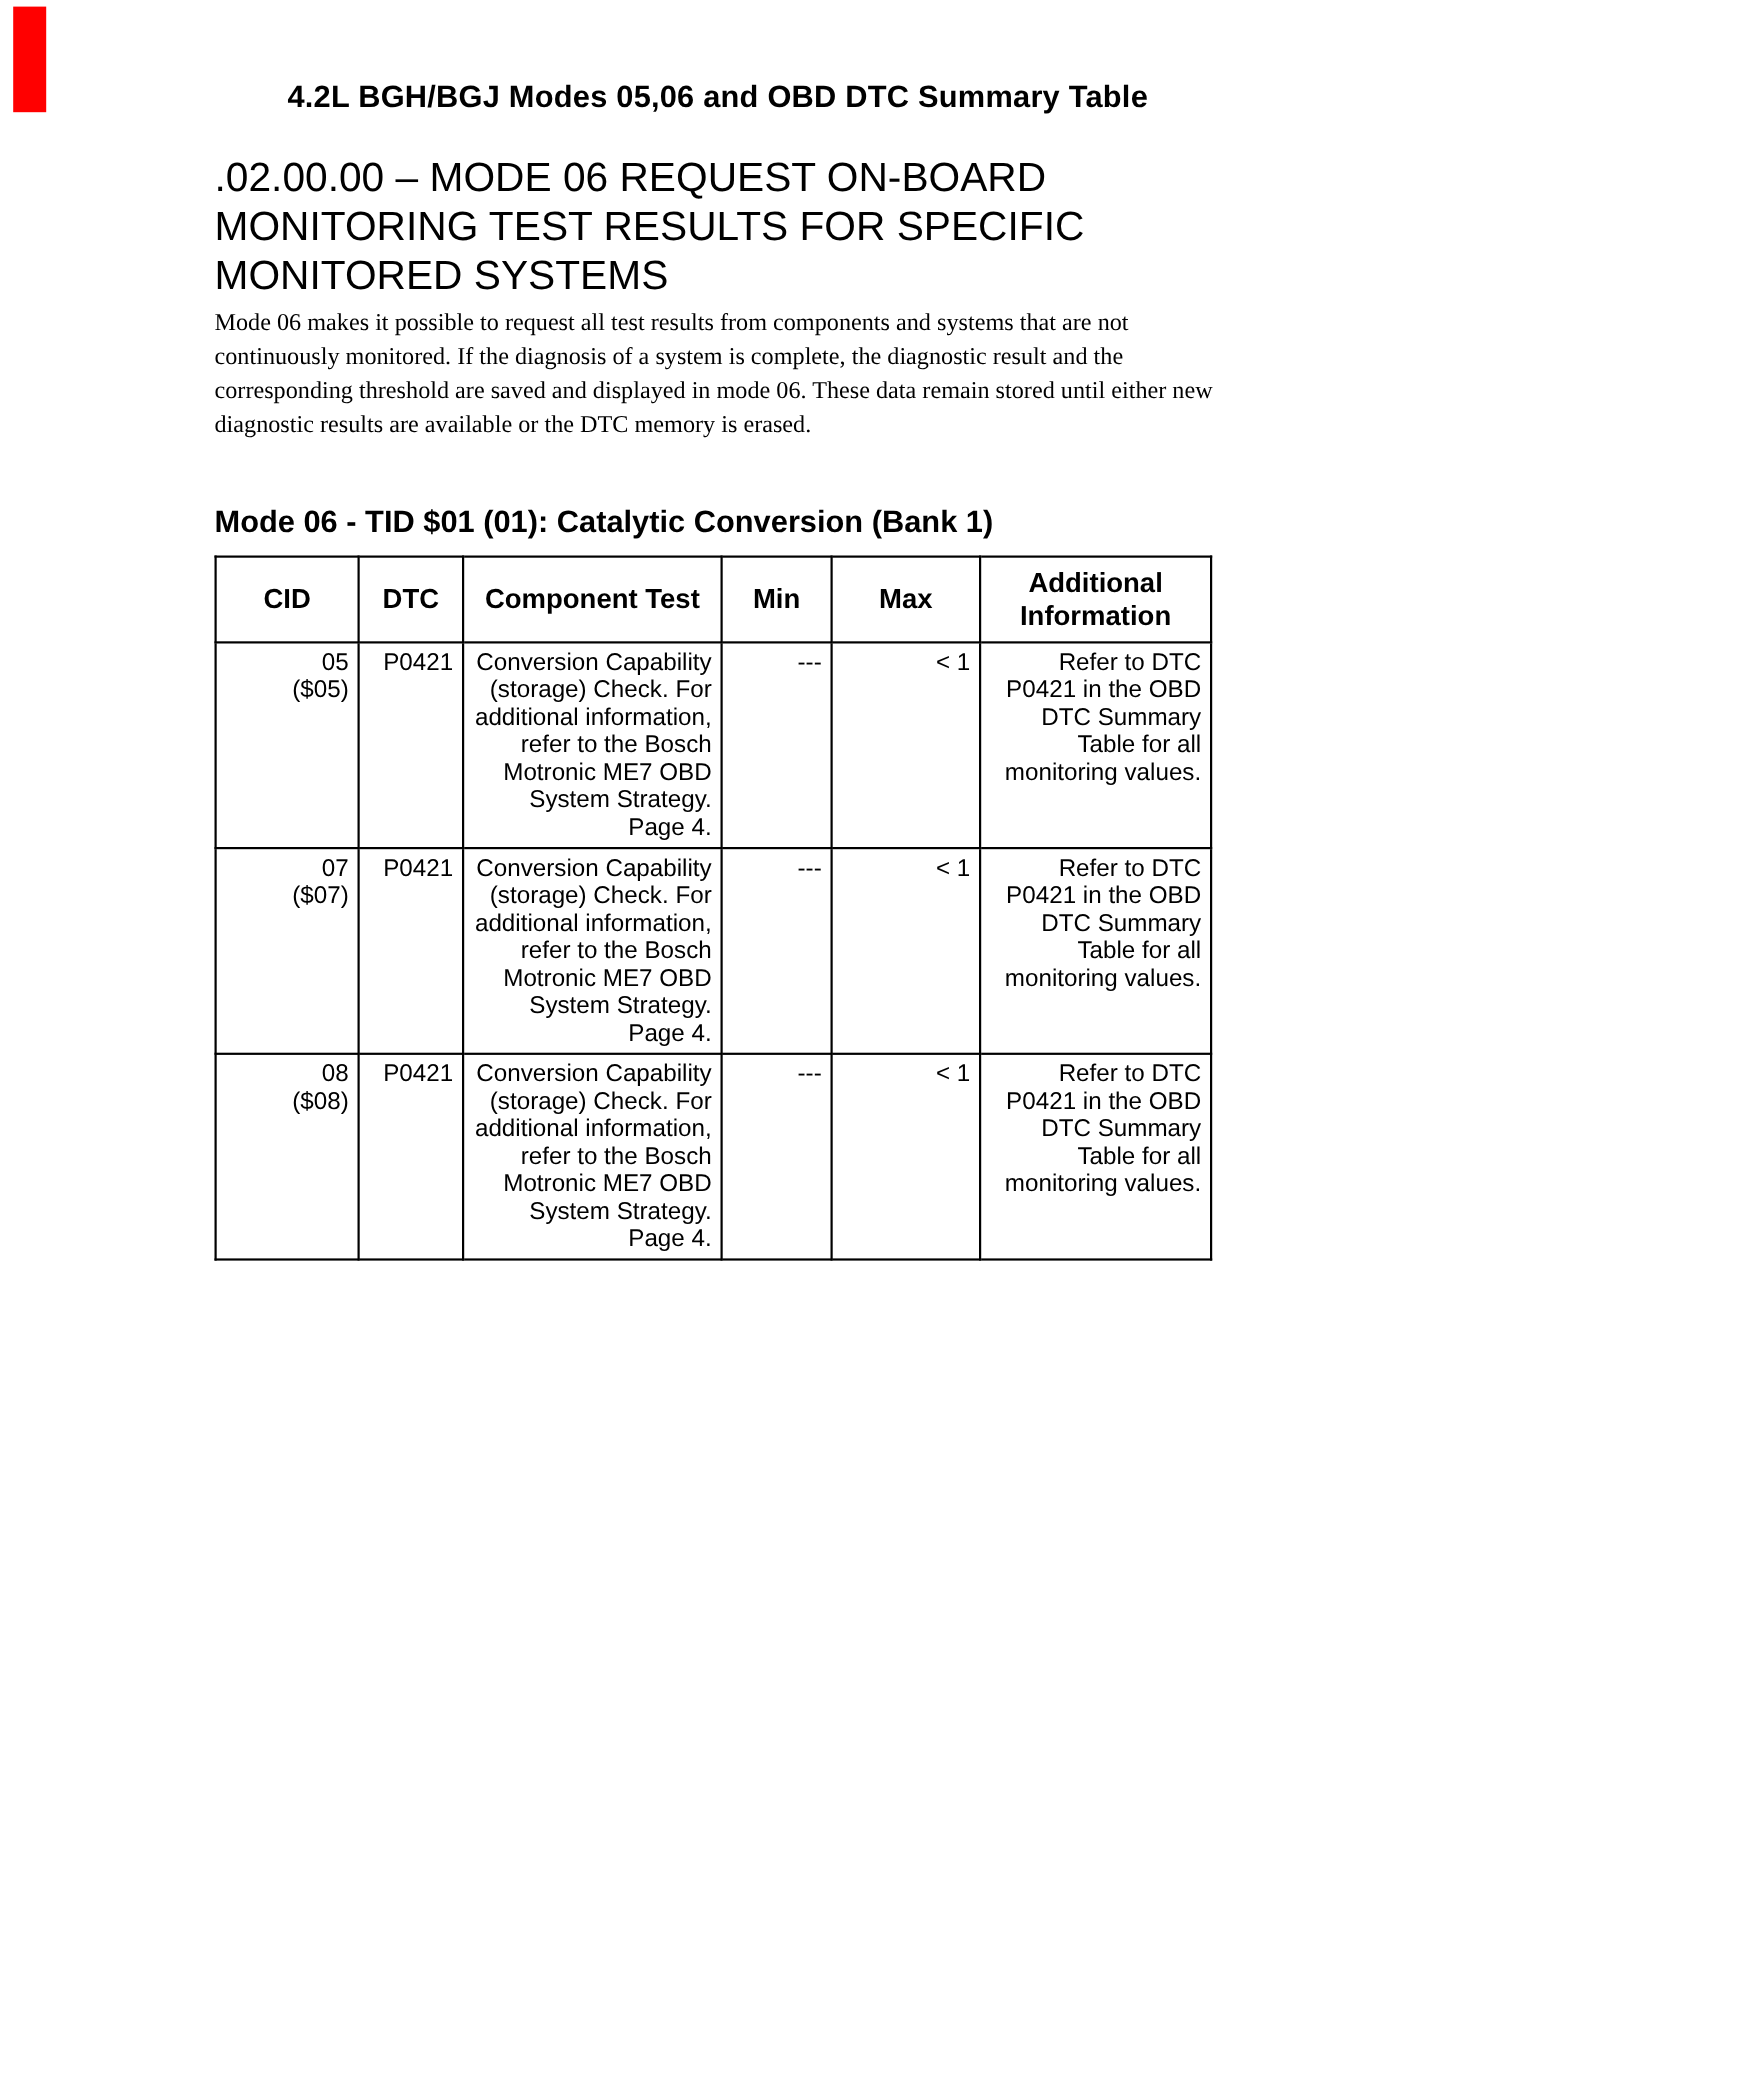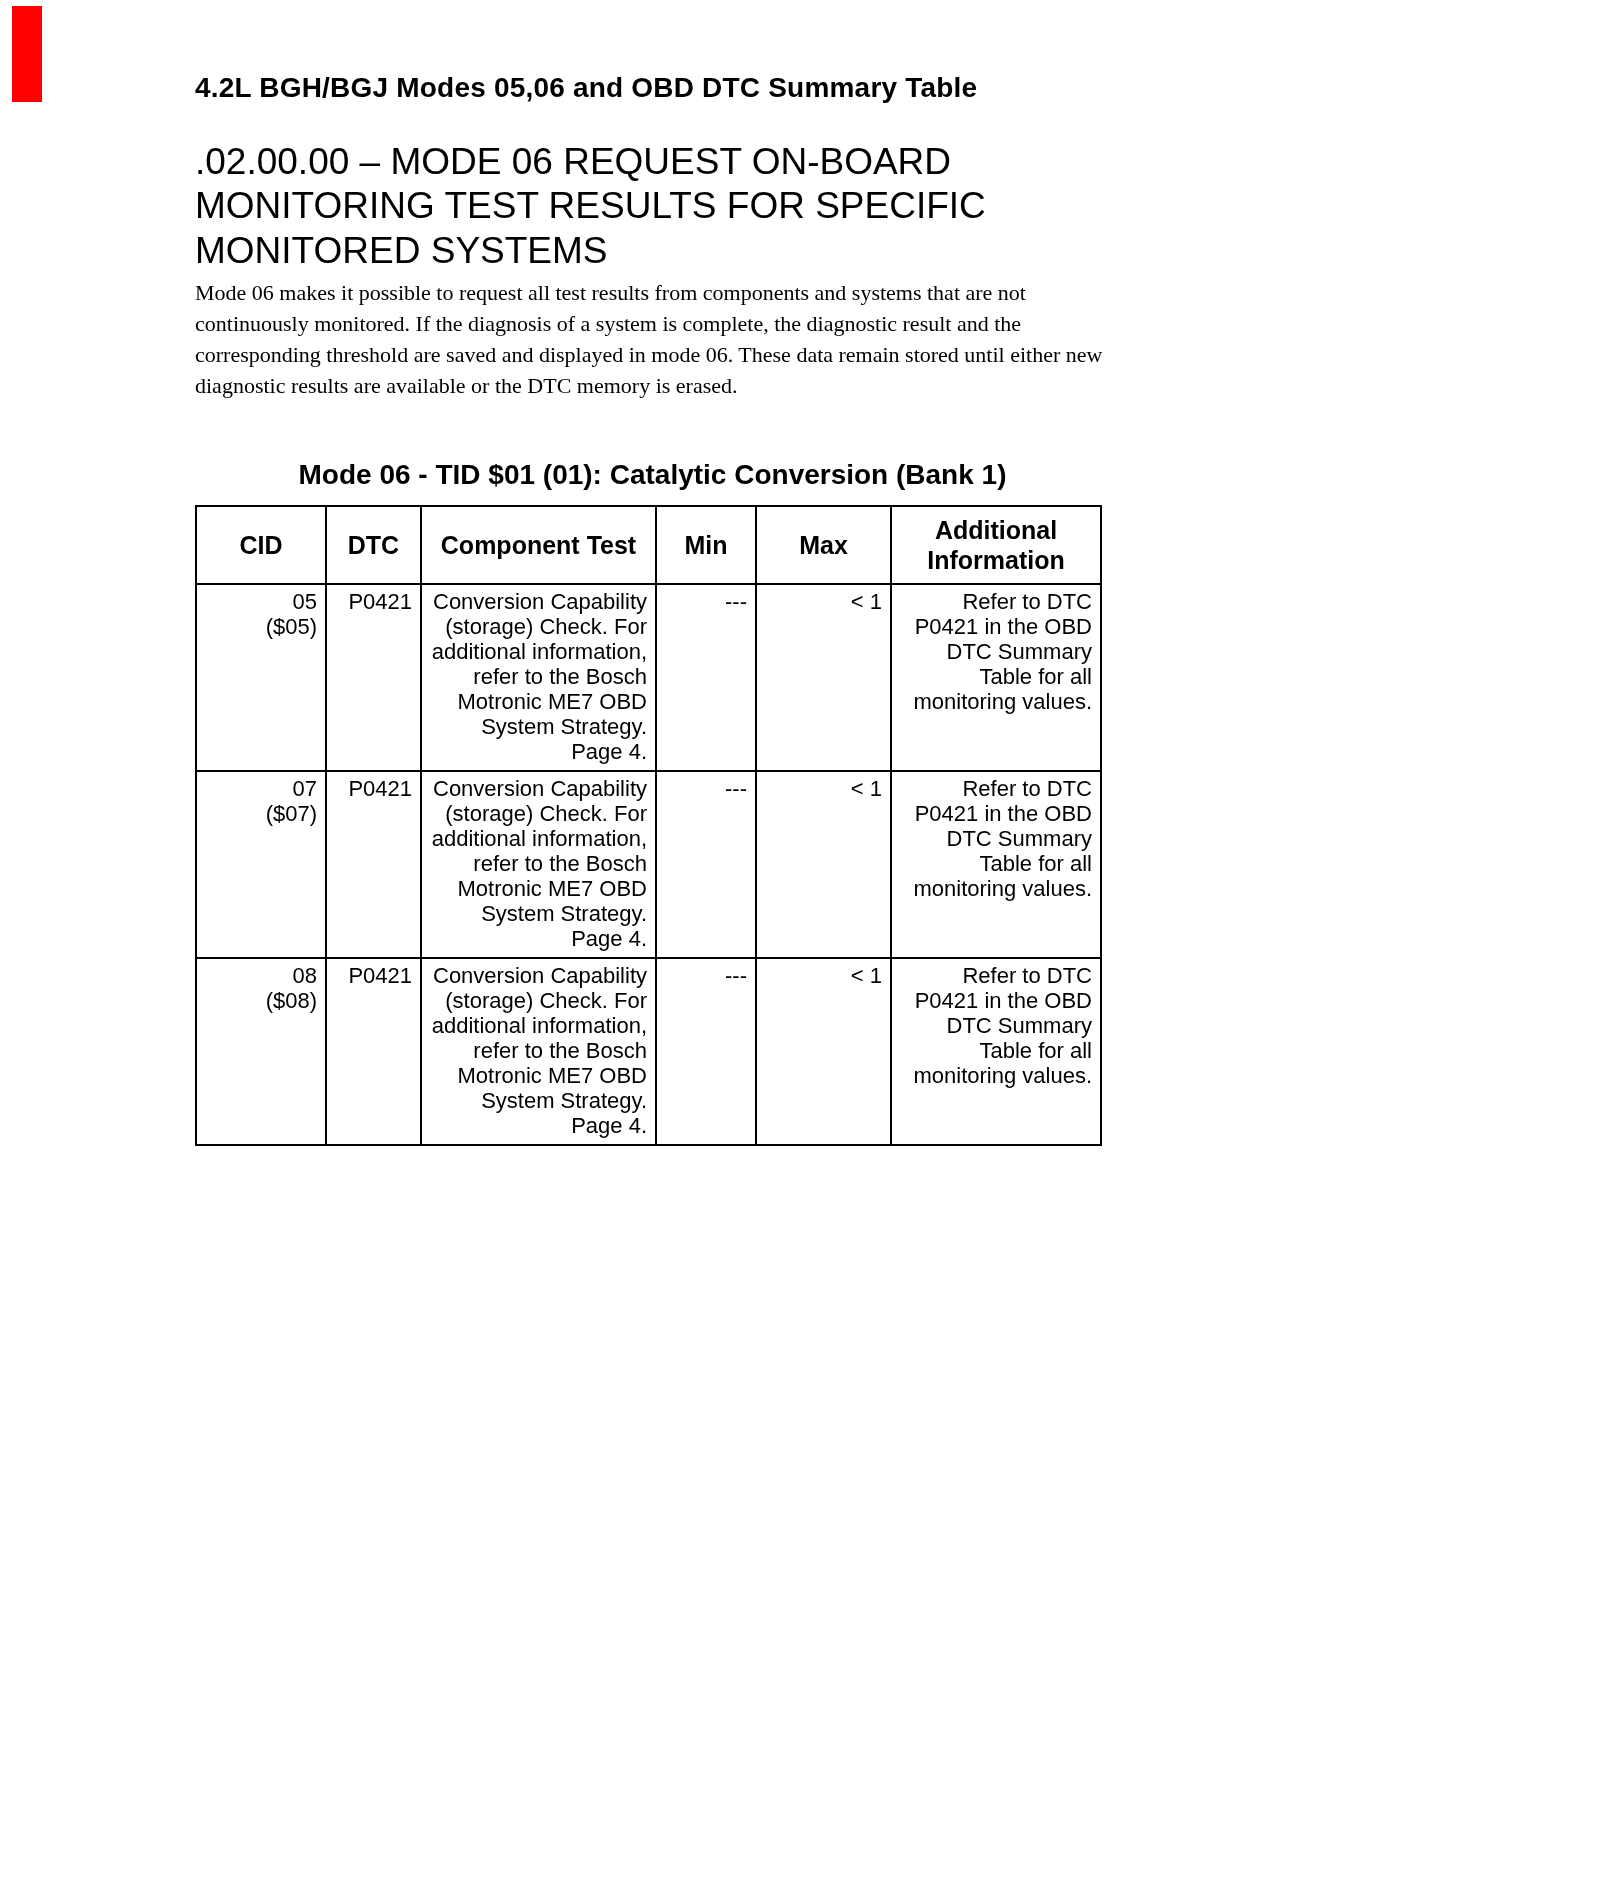--- a/index.html
+++ b/index.html
@@ -22,41 +22,41 @@
   }
   .content {
     position: absolute;
     left: 195px;
     top: 72px;
     width: 915px;
   }
   .doc-title {
     font-weight: bold;
     font-size: 28px;
+    text-align: center;
     margin: 0 0 36px 0;
     letter-spacing: 0.2px;
   }
   .section-heading {
     font-weight: normal;
     font-size: 37px;
     line-height: 1.2;
     margin: 0 0 4px 0;
   }
   .body-text {
     font-family: "Liberation Serif", "DejaVu Serif", serif;
     font-size: 22px;
     line-height: 31px;
     margin: 0;
   }
   .para-block { margin-bottom: 0; }
   .table-heading {
     font-weight: bold;
     font-size: 28px;
     margin: 58px 0 14px 0;
-    text-align: center;
   }
   table.dtc-table {
     border-collapse: collapse;
     width: 905px;
     table-layout: fixed;
   }
   table.dtc-table th,
   table.dtc-table td {
     border: 2px solid #000000;
     padding: 4px 8px 6px 8px;

